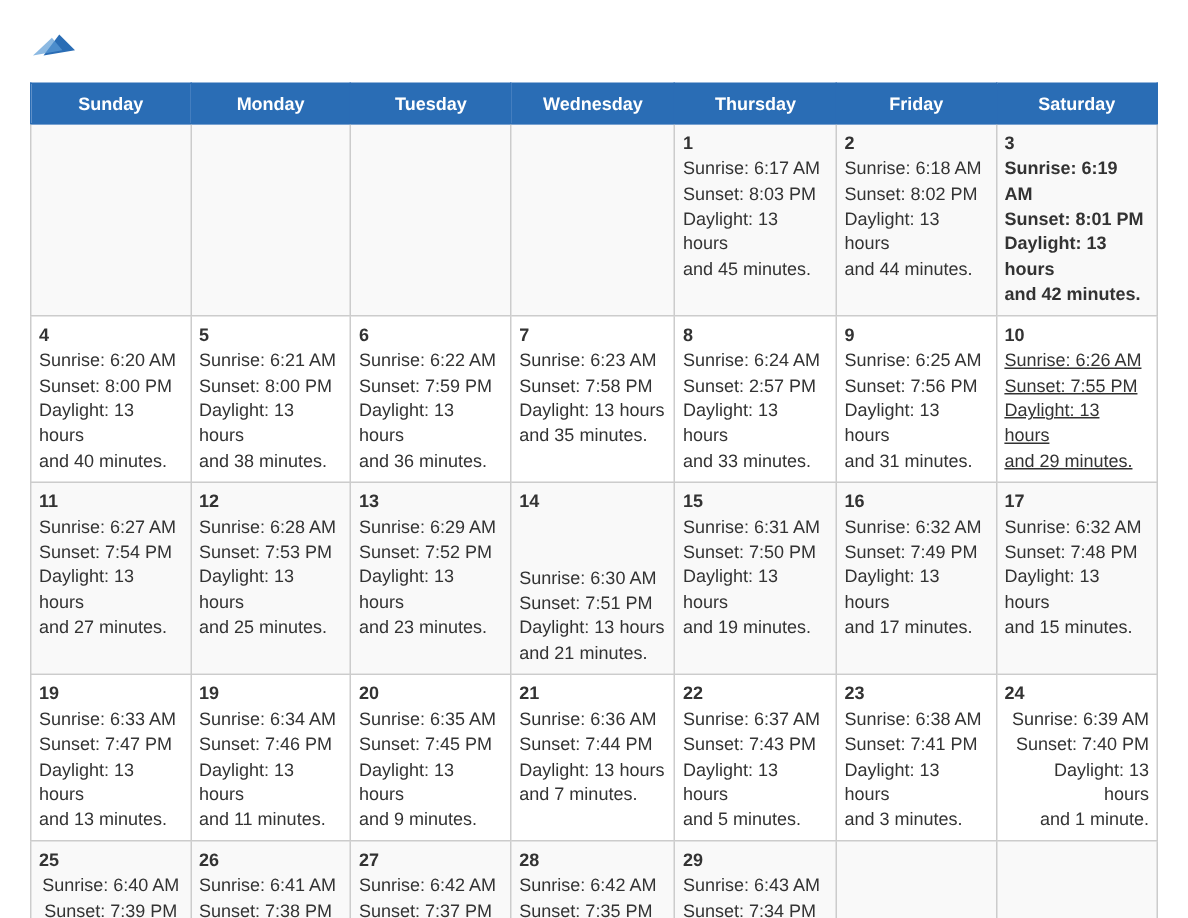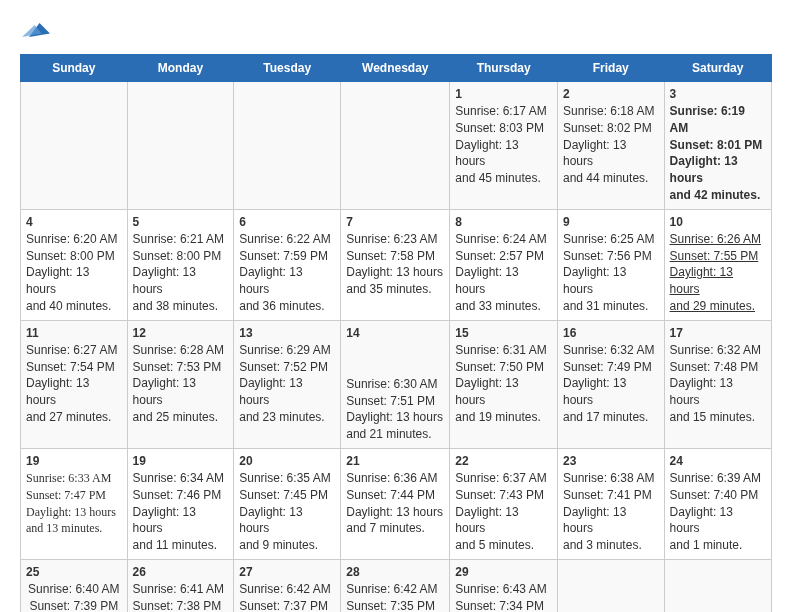--- a/index.html
+++ b/index.html
@@ -250,21 +250,21 @@
           <span class="day-number">17</span>
           <div class="day-info" style="white-space: pre-line;">Sunrise: 6:32 AM
 Sunset: 7:48 PM
 Daylight: 13 hours
 and 15 minutes.</div>
         </td>
       </tr>
       <tr>
         <td>
           <span class="day-number">19</span>
-          <div class="day-info" style="white-space: pre-line; font-family: Liberation Serif, serif;">Sunrise: 6:33 AM
+          <div class="day-info" style="white-space: pre-line;">Sunrise: 6:33 AM
 Sunset: 7:47 PM
 Daylight: 13 hours
 and 13 minutes.</div>
         </td>
         <td>
           <span class="day-number">19</span>
           <div class="day-info" style="white-space: pre-line;">Sunrise: 6:34 AM
 Sunset: 7:46 PM
 Daylight: 13 hours
 and 11 minutes.</div>
@@ -292,21 +292,21 @@
         </td>
         <td>
           <span class="day-number">23</span>
           <div class="day-info" style="white-space: pre-line;">Sunrise: 6:38 AM
 Sunset: 7:41 PM
 Daylight: 13 hours
 and 3 minutes.</div>
         </td>
         <td>
           <span class="day-number">24</span>
-          <div class="day-info" style="white-space: pre-line;">Sunrise: 6:39 AM
+          <div class="day-info" style="white-space: pre-line; text-align: right;">Sunrise: 6:39 AM
 Sunset: 7:40 PM
 Daylight: 13 hours
 and 1 minute.</div>
         </td>
       </tr>
       <tr>
         <td>
           <span class="day-number">25</span>
           <div class="day-info" style="white-space: pre-line; text-align: center;">Sunrise: 6:40 AM
 Sunset: 7:39 PM

